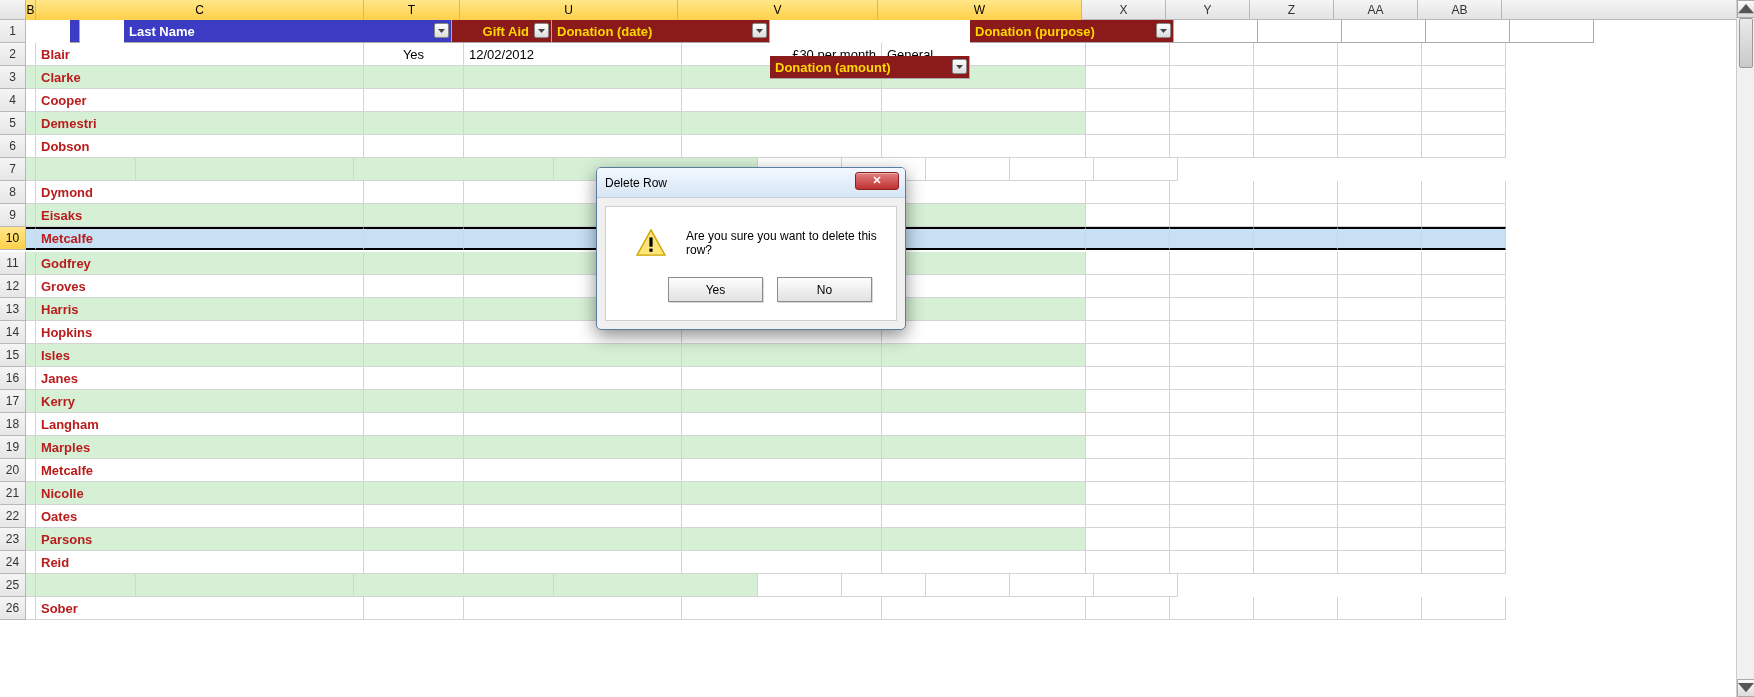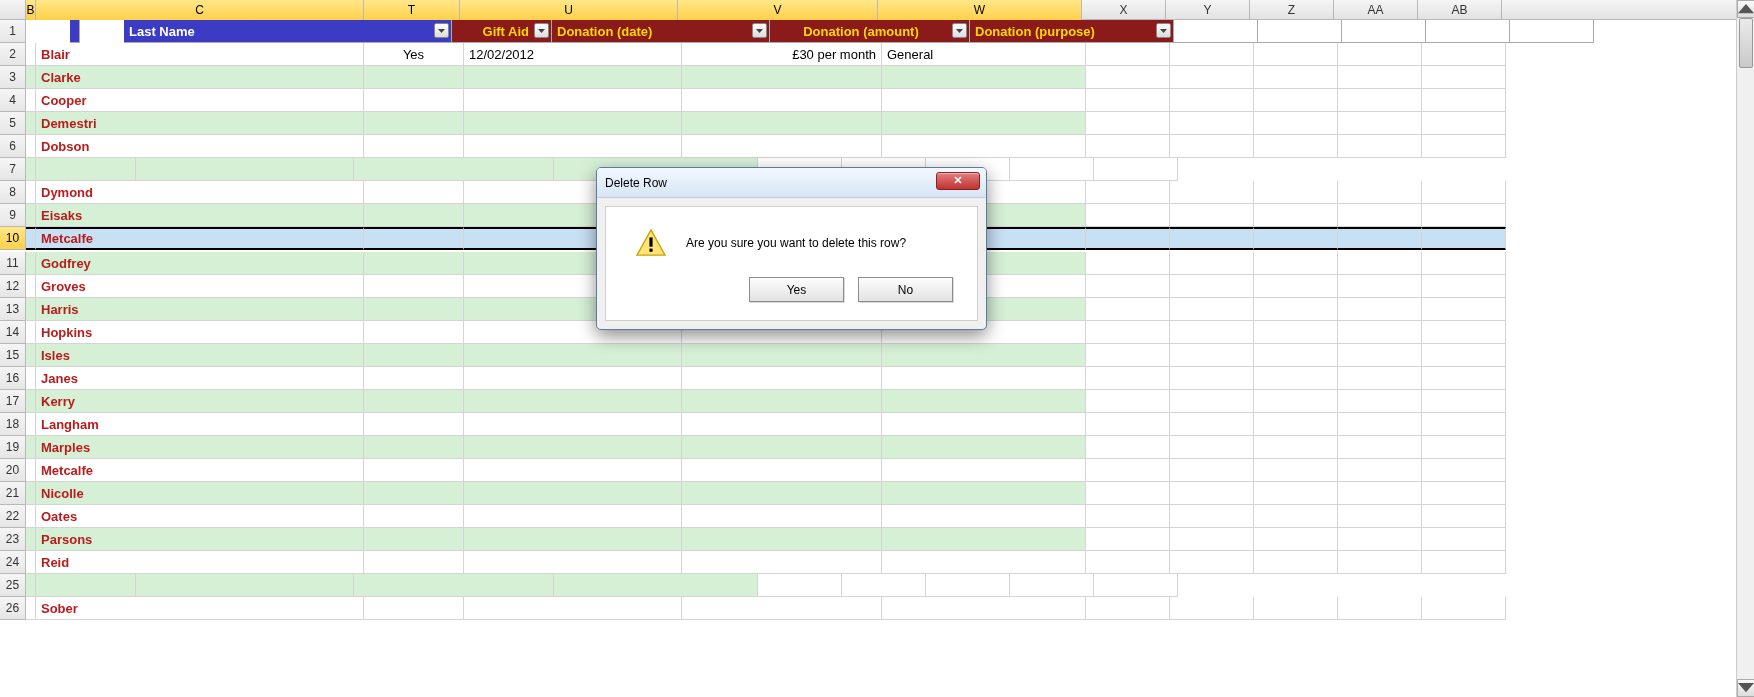--- a/index.html
+++ b/index.html
@@ -115,21 +115,21 @@
     .row.selected { height: 25px; }
     
     .header-row .cell.col-b,
     .header-row .cell.col-c { background: #3b3bc4; color: #fff; font-weight: bold; margin-left: 44px; }
     .header-row .cell.col-t,
     .header-row .cell.col-u,
     .header-row .cell.col-v,
     .header-row .cell.col-w { background: #8b1a1a; color: #ffd800; font-weight: bold; }
     .header-row .cell { border-right: 1px solid #aaa; border-bottom: 1px solid #aaa; position: relative; }
     .header-row .cell.col-t { justify-content: flex-end; padding-right: 22px;}
-    .header-row .cell.col-v { justify-content: center; padding-right: 22px;}
+    .header-row .cell.col-v { justify-content: flex-start; padding-right: 22px; margin-top: 36px;}
     
     .filter-btn {
       position: absolute;
       right: 2px;
       top: 3px;
       width: 15px;
       height: 15px;
       background: linear-gradient(to bottom, #fefefe, #dcdcdc);
       border: 1px solid #888;
       border-radius: 2px;
@@ -157,21 +157,21 @@
     .vscroll .thumb {
       position:absolute; top:18px; left:2px; width:14px; height:50px;
       background: linear-gradient(to bottom,#eaeaea,#c9c9c9);
       border:1px solid #999; border-radius:2px;
     }
     
     .dialog {
       position: absolute;
       left: 596px;
       top: 167px;
-      width: 391px;
+      width: 310px;
       background: #f0f0f0;
       border: 1px solid #5a7ca0;
       border-radius: 5px;
       box-shadow: 0 6px 18px rgba(0,0,0,0.45);
       overflow: hidden;
     }
     .dialog-titlebar {
       height: 30px;
       background: linear-gradient(to bottom, #f3f8ff, #d6e5f5);
       display: flex;

